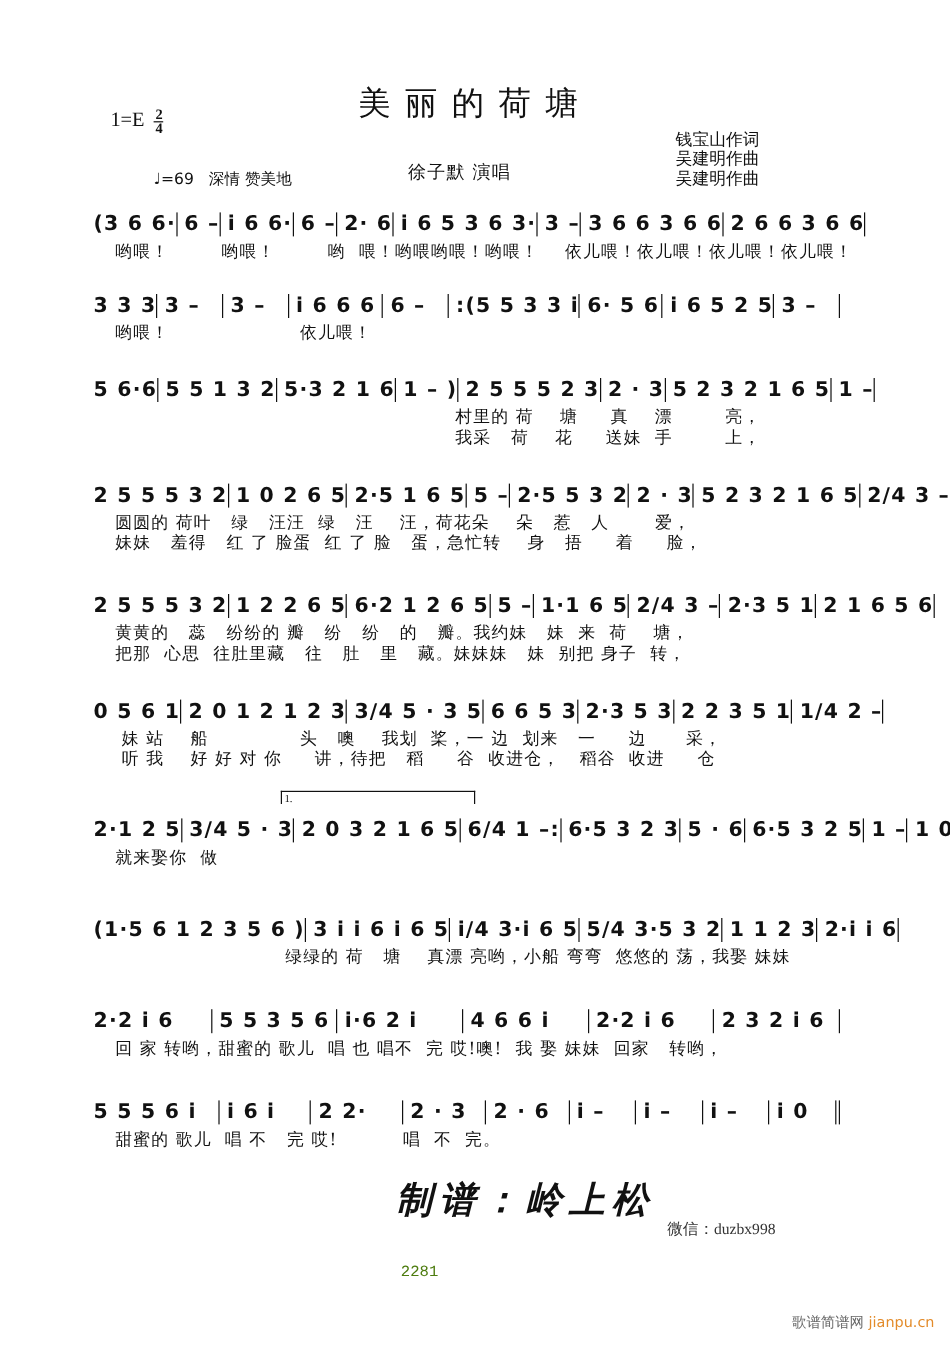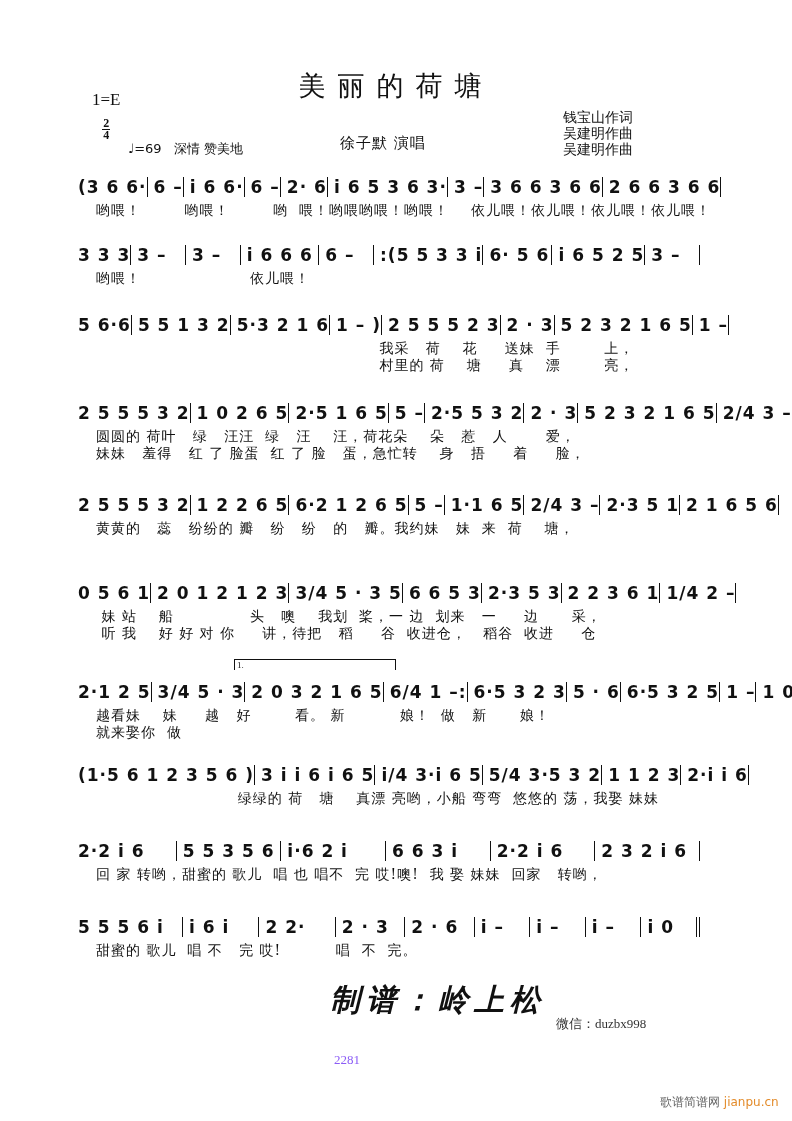--- a/index.html
+++ b/index.html
@@ -1,34 +1,34 @@
 <!DOCTYPE html>
 <html><head>
 <meta charset="utf-8">
 <style>
   html, body { margin:0; padding:0; background:#fff; }
   body { width:792px; height:1121px; position:relative; overflow:hidden; color:#111;
          font-family:"DejaVu Sans","Liberation Sans",sans-serif; }
   .abs { position:absolute; }
   .title { left:0; width:792px; top:68px; text-align:center; font-size:27px; letter-spacing:12px; font-weight:normal; }
-  .key { left:92px; top:90px; font-family:"Liberation Serif",serif; font-size:17px; display:flex; gap:8px;flex-direction:column; }
+  .key { left:92px; top:90px; font-family:"Liberation Serif",serif; font-size:17px; display:flex; gap:8px; }
   .frac { display:inline-flex; flex-direction:column; align-items:center; font-weight:bold; font-size:12px; line-height:11px; }
   .frac .n { border-bottom:1.5px solid #111; padding:0 1px; }
   .tempo { left:128px; top:140px; font-size:13px; }
   .singer { left:340px; top:134px; font-size:15px; letter-spacing:1px; }
   .credits { left:563px; top:110px; font-family:"Liberation Serif","DejaVu Serif",serif; font-size:14px; line-height:16px; }
   .system { position:absolute; left:72px; width:628px; }
   .notes { position:relative; height:30px; display:flex; align-items:center; font-family:"DejaVu Sans",sans-serif; font-weight:bold; font-size:17px; white-space:nowrap; letter-spacing:1px; }
   .notes span.m { flex:1; display:flex; align-items:center; padding-left:6px; }
   .notes span.m + span.m { border-left:1.5px solid #111; }
   .notes .bar-end { border-right:1.5px solid #111; }
   .lyric { font-family:"DejaVu Serif","Liberation Serif",serif; font-size:14px; line-height:17px; white-space:pre; letter-spacing:1px;margin-left:24px; }
   .signature { left:330px; top:980px; font-family:"DejaVu Serif",serif; font-size:30px; font-weight:bold; letter-spacing:6px; font-style:italic; }
   .wechat { left:556px; top:1015px; font-family:"Liberation Serif","DejaVu Serif",serif; font-size:13px; color:#333; }
-  .pagenum { left:334px; top:1052px; font-family:Liberation Serif, serif; font-size:13px; color:#8b5cf6; }
+  .pagenum { left:334px; top:1052px; font-family:Liberation Mono, monospace; font-size:13px; color:#4d7c0f; }
   .watermark { left:660px; top:1094px; font-size:12px; color:#666; }
   .watermark .site { color:#e38b2a; }
   .volta { left:234px; top:659px; width:158px; height:10px; border-top:1px solid #111; border-left:1px solid #111; border-right:1px solid #111; font-size:9px; font-family:"Liberation Serif",serif; padding-left:2px; }
 </style>
 </head>
 <body>
 
 <div class="abs title">美丽的荷塘</div>
 
 <div class="abs key">
@@ -86,22 +86,22 @@
   <div class="notes">
     <span class="m">5 6·6</span>
     <span class="m" style="flex:1.4">5 5 1 3  2</span>
     <span class="m" style="flex:1.4">5·3  2 1 6</span>
     <span class="m">1 – )</span>
     <span class="m" style="flex:1.6">2 5 5  5 2 3</span>
     <span class="m">2 · 3</span>
     <span class="m" style="flex:1.7">5 2 3  2 1 6 5</span>
     <span class="m bar-end" style="flex:0.8">1 –</span>
   </div>
+  <div class="lyric">                                                    村里的 荷    塘     真    漂        亮，</div>
   <div class="lyric">                                                    我采   荷    花     送妹  手        上，</div>
-  <div class="lyric">                                                    村里的 荷    塘     真    漂        亮，</div>
 </div>
 
 <div class="system" style="top:398px;">
   <div class="notes">
     <span class="m" style="flex:1.6">2 5 5  5 3 2</span>
     <span class="m" style="flex:1.2">1 0 2  6 5</span>
     <span class="m" style="flex:1.3">2·5  1 6 5</span>
     <span class="m" style="flex:0.6">5 –</span>
     <span class="m" style="flex:1.4">2·5  5 3 2</span>
     <span class="m" style="flex:0.8">2 · 3</span>
@@ -117,72 +117,72 @@
     <span class="m" style="flex:1.5">2 5 5  5 3 2</span>
     <span class="m" style="flex:1.3">1 2 2  6 5</span>
     <span class="m" style="flex:1.4">6·2  1 2 6 5</span>
     <span class="m" style="flex:0.6">5 –</span>
     <span class="m" style="flex:1">1·1  6 5</span>
     <span class="m" style="flex:0.6">2/4 3 –</span>
     <span class="m" style="flex:1">2·3  5 1</span>
     <span class="m bar-end" style="flex:1.2">2 1 6 5  6</span>
   </div>
   <div class="lyric">黄黄的   蕊   纷纷的 瓣   纷   纷   的   瓣。我约妹   妹  来  荷    塘，</div>
+  <div class="lyric">把那  心思  往肚里藏   往   肚   里   藏。妹妹妹   妹  别把 身子  转，</div>
 </div>
 
 <div class="system" style="top:578px;">
   <div class="notes">
     <span class="m" style="flex:1.1">0 5  6 1</span>
     <span class="m" style="flex:1.6">2 0 1  2 1 2 3</span>
     <span class="m" style="flex:1.2">3/4 5 ·  3 5</span>
     <span class="m" style="flex:1">6 6 5  3</span>
     <span class="m" style="flex:1">2·3  5 3</span>
-    <span class="m" style="flex:1.2">2 2 3  6 1</span>
+    <span class="m" style="flex:1.2">2 2 3  5 1</span>
     <span class="m bar-end" style="flex:0.8">1/4 2 –</span>
   </div>
   <div class="lyric"> 妹 站    船              头   噢    我划  桨，一 边  划来   一     边      采，</div>
   <div class="lyric"> 听 我    好 好 对 你     讲，待把   稻     谷  收进仓，   稻谷  收进     仓</div>
 </div>
 
 <div class="abs volta">1.</div>
 
 <div class="system" style="top:677px;">
   <div class="notes">
     <span class="m" style="flex:1.1">2·1  2 5</span>
     <span class="m" style="flex:0.9">3/4 5 · 3</span>
     <span class="m" style="flex:1.6">2 0 3  2 1 6 5</span>
     <span class="m" style="flex:0.8">6/4 1 –:</span>
     <span class="m" style="flex:1.3">6·5  3 2 3</span>
     <span class="m" style="flex:0.8">5 · 6</span>
     <span class="m" style="flex:1.2">6·5  3 2 5</span>
     <span class="m" style="flex:0.6">1 –</span>
     <span class="m bar-end" style="flex:0.6">1 0</span>
   </div>
-  <div class="lyric">越看妹    妹     越   好        看。 新          娘！  做   新      娘！</div>
   <div class="lyric">就来娶你  做</div>
 </div>
 
 <div class="system" style="top:760px;">
   <div class="notes">
     <span class="m" style="flex:2">(1·5 6 1  2 3 5 6 )</span>
     <span class="m" style="flex:1.5">3 i i  6 i 6 5</span>
     <span class="m" style="flex:1.1">i/4 3·i  6 5</span>
     <span class="m" style="flex:1.1">5/4 3·5  3 2</span>
     <span class="m" style="flex:0.9">1 1 2  3</span>
     <span class="m bar-end" style="flex:0.9">2·i  i 6</span>
   </div>
   <div class="lyric">                          绿绿的 荷   塘    真漂 亮哟，小船 弯弯  悠悠的 荡，我娶 妹妹</div>
 </div>
 
 <div class="system" style="top:836px;">
   <div class="notes">
     <span class="m">2·2  i 6</span>
     <span class="m">5 5 3  5 6</span>
     <span class="m">i·6  2 i</span>
-    <span class="m">6  6  3 i</span>
+    <span class="m">4  6  6 i</span>
     <span class="m">2·2  i 6</span>
     <span class="m bar-end">2 3 2  i 6</span>
   </div>
   <div class="lyric">回 家 转哟，甜蜜的 歌儿  唱 也 唱不  完 哎!噢!  我 娶 妹妹  回家   转哟，</div>
 </div>
 
 <div class="system" style="top:912px;">
   <div class="notes">
     <span class="m" style="flex:1.5">5 5 5  6 i</span>
     <span class="m" style="flex:1">i  6 i</span>

